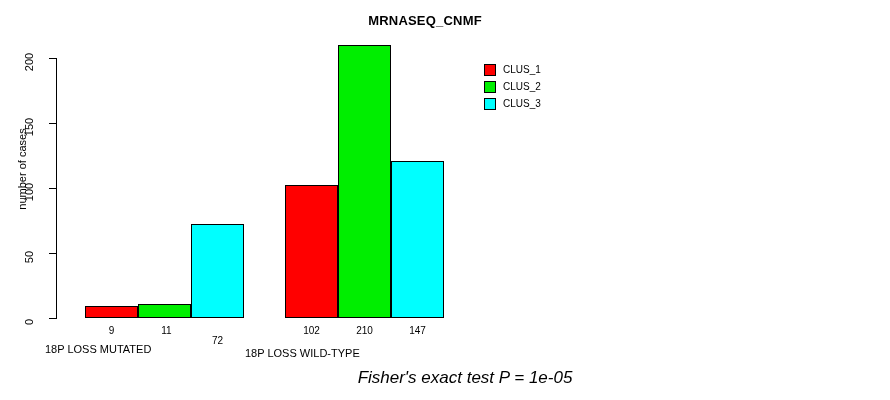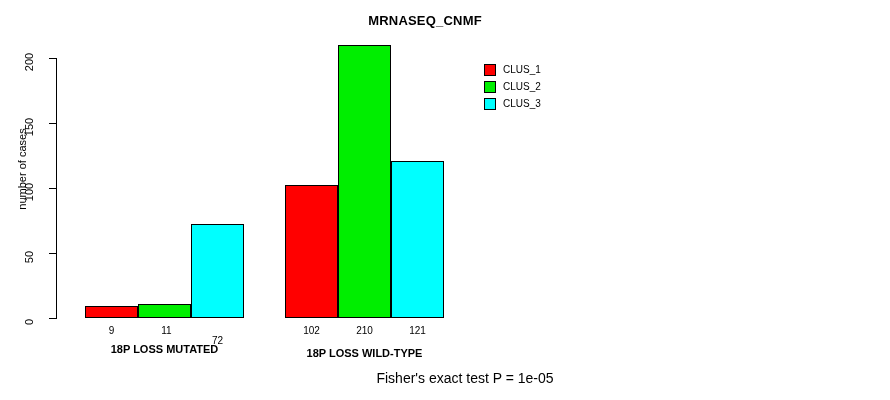--- a/index.html
+++ b/index.html
@@ -89,23 +89,21 @@
     position: absolute;
     font-size: 10px;
     line-height: 10px;
     text-align: center;
     white-space: nowrap;
   }
   .group-label {
     position: absolute;
     font-size: 11px;
     line-height: 11px;
-    text-align: center;
-    white-space: nowrap;
-    font-weight: bold;
+    white-space: nowrap;
   }
 
   
   .legend {
     position: absolute;
     left: 484px;
     top: 62px;
   }
   .legend-row {
     position: relative;
@@ -129,23 +127,24 @@
     white-space: nowrap;
   }
 
   
   .footer-note {
     position: absolute;
     left: 300px;
     top: 372px;
     width: 330px;
     text-align: center;
-    font-size: 14px;
+    font-size: 17px;
     line-height: 12px;
     white-space: nowrap;
+    font-style: italic;
   }
 </style>
 </head>
 <body>
 
 <div id="plot">
 
   <div class="chart-title">MRNASEQ_CNMF</div>
 
   <div class="yaxis-line"></div>
@@ -171,21 +170,21 @@
       <div class="bar" style="left: 138px; width: 53px; top: 303.7px; height: 14.3px; background: rgb(0, 238, 0);"></div>
       <div class="bar-value" style="left: 140px; width: 53px; top: 326px;">11</div>
       <div class="bar" style="left: 191px; width: 53px; top: 224.4px; height: 93.6px; background: rgb(0, 255, 255);"></div>
       <div class="bar-value" style="left: 191px; width: 53px; top: 336px;">72</div>
       <div class="group-label" style="left: 45px; width: 239px; top: 344px;">18P LOSS MUTATED</div>
       <div class="bar" style="left: 285px; width: 53px; top: 185.4px; height: 132.6px; background: rgb(255, 0, 0);"></div>
       <div class="bar-value" style="left: 285px; width: 53px; top: 326px;">102</div>
       <div class="bar" style="left: 338px; width: 53px; top: 45px; height: 273px; background: rgb(0, 238, 0);"></div>
       <div class="bar-value" style="left: 338px; width: 53px; top: 319px; margin-top: 7px;">210</div>
       <div class="bar" style="left: 391px; width: 53px; top: 160.7px; height: 157.3px; background: rgb(0, 255, 255);"></div>
-      <div class="bar-value" style="left: 391px; width: 53px; top: 326px;">121</div>
+      <div class="bar-value" style="left: 391px; width: 53px; top: 326px;">147</div>
       <div class="group-label" style="left: 245px; width: 239px; top: 348px;">18P LOSS WILD-TYPE</div>
     </div>
 
   <div class="legend">
     <div class="legend-row">
       <span class="legend-swatch" style="background: rgb(255, 0, 0);"></span>
       <span class="legend-label">CLUS_1</span>
     </div>
     <div class="legend-row">
       <span class="legend-swatch" style="background: rgb(0, 238, 0);"></span>

